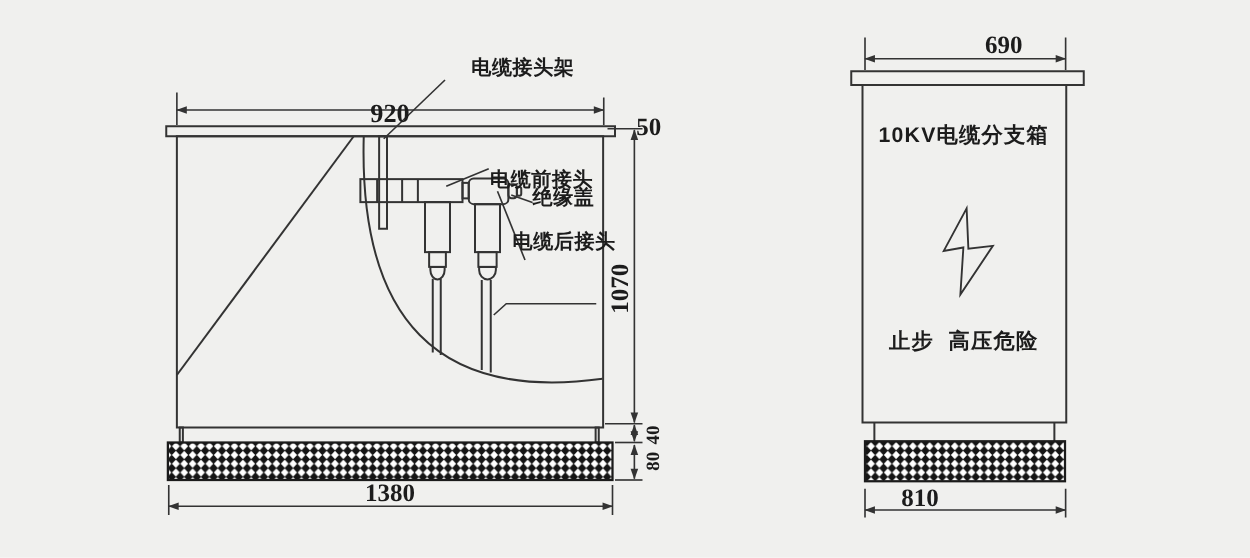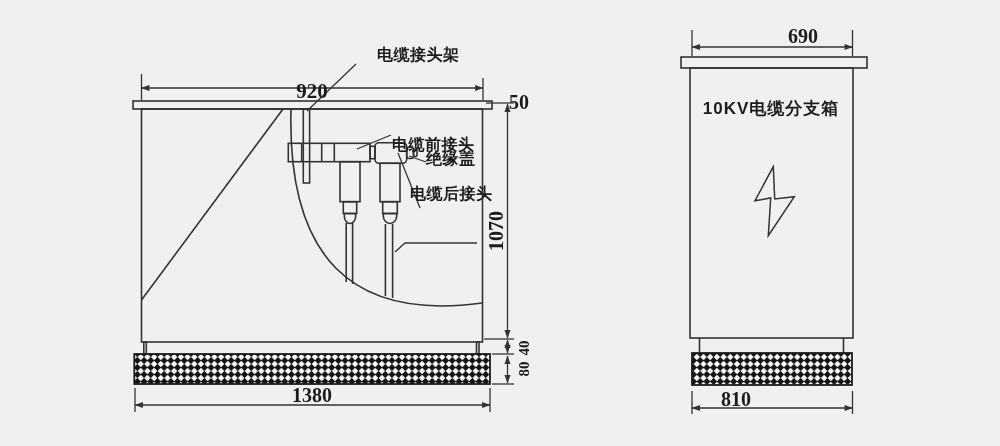--- a/index.html
+++ b/index.html
@@ -136,15 +136,16 @@
 
   <div class="lbl num big ctr" style="left:312px;top:91px;">920</div>
   <div class="lbl num ctr" style="left:501px;top:102px;margin-left:18px;">50</div>
   <div class="lbl num rot" style="left:496px;top:231px;">1070</div>
   <div class="lbl num small rot" style="left:524px;top:348px;">40</div>
   <div class="lbl num small rot" style="left:524px;top:369px;">80</div>
   <div class="lbl num ctr" style="left:312px;top:395px;">1380</div>
 
   <div class="lbl num ctr" style="left:803px;top:36px;">690</div>
   <div class="lbl cjk title-cjk ctr" style="left:771px;top:108px;">10KV电缆分支箱</div>
+  <div class="lbl cjk title-cjk ctr" style="left:771px;top:273px;">止步  高压危险</div>
   <div class="lbl num ctr" style="left:736px;top:399px;">810</div>
 
 </div>
 
 </body></html>

